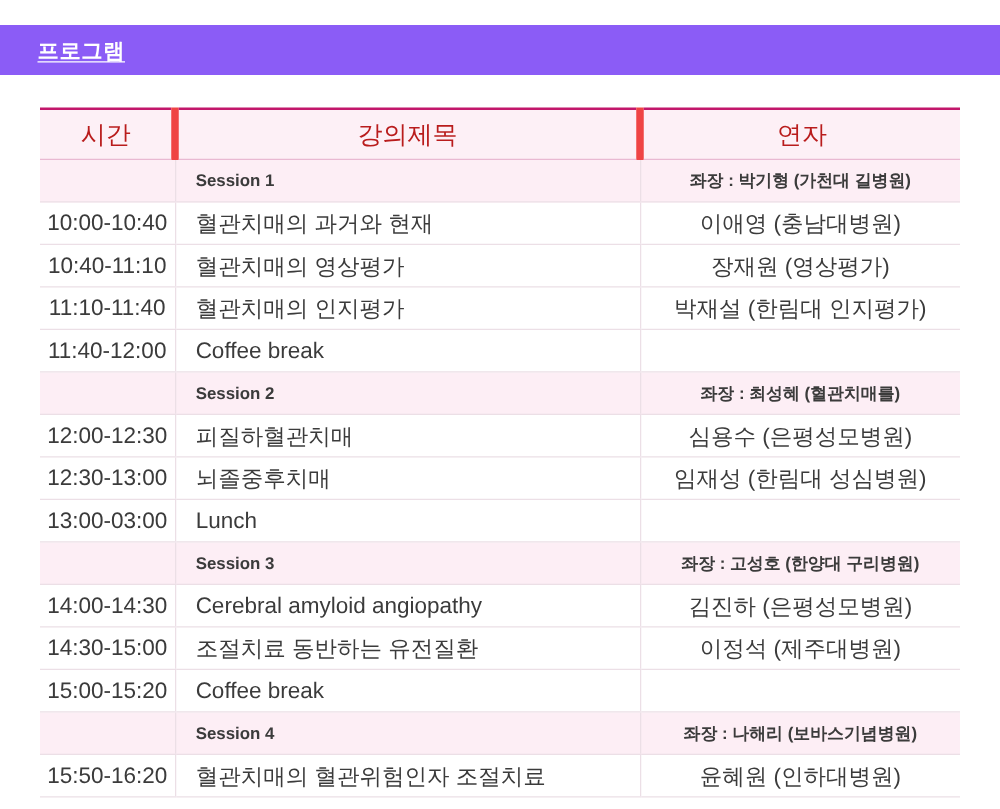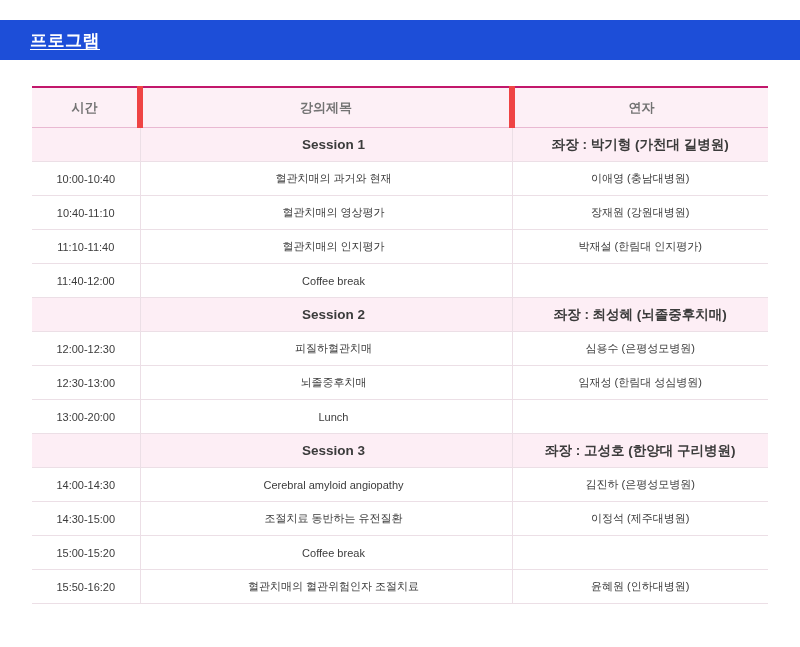--- a/index.html
+++ b/index.html
@@ -18,21 +18,21 @@
     position: relative;
     width: 800px;
     height: 647px;
   }
   .header-bar {
     position: absolute;
     left: 0;
     top: 20px;
     width: 800px;
     height: 40px;
-    background: #1d4ed8;
+    background: #8b5cf6;
     display: flex;
     align-items: center;
   }
   .header-title {
     color: #ffffff;
     font-size: 17px;
     font-weight: bold;
     letter-spacing: 0.5px;
     padding-left: 30px;
     text-decoration: underline;
@@ -48,44 +48,44 @@
     border-collapse: collapse;
     width: 736px;
     table-layout: fixed;
   }
   table.program col.c-time  { width: 108px; }
   table.program col.c-title { width: 372px; }
   table.program col.c-spk   { width: 256px; }
 
   table.program thead th {
     background: #fdf0f6;
-    color: #737373;
-    font-size: 13px;
-    font-weight: bold;
+    color: #b91c1c;
+    font-size: 20px;
+    font-weight: normal;
     height: 37px;
     border-top: 2px solid #c2176b;
     border-bottom: 1px solid #e9b9d2;
     text-align: center;
     vertical-align: middle;
   }
   table.program td {
     height: 31px;
-    font-size: 11px;
+    font-size: 18px;
     border-bottom: 1px solid #ecdfe6;
     vertical-align: middle;
     color: #3b3b3b;
   }
   td.time {
     text-align: center;
     font-size: 13px;
     color: #3b3b3b;
   }
   td.title {
     padding-left: 16px;
-    text-align: center;
+    text-align: left;
   }
   td.speaker {
     text-align: center;
   }
   tr.session td {
     background: #fdeef5;
     font-weight: bold;
     color: #3b3b3b;
   }
   tr.session td.title {
@@ -134,49 +134,49 @@
             <td class="speaker vsep-left">좌장 : 박기형 (가천대 길병원)</td>
           </tr>
           <tr>
             <td class="time">10:00-10:40</td>
             <td class="title vsep-left">혈관치매의 과거와 현재</td>
             <td class="speaker vsep-left">이애영 (충남대병원)</td>
           </tr>
           <tr>
             <td class="time">10:40-11:10</td>
             <td class="title vsep-left">혈관치매의 영상평가</td>
-            <td class="speaker vsep-left">장재원 (강원대병원)</td>
+            <td class="speaker vsep-left">장재원 (영상평가)</td>
           </tr>
           <tr>
             <td class="time">11:10-11:40</td>
             <td class="title vsep-left">혈관치매의 인지평가</td>
             <td class="speaker vsep-left">박재설 (한림대 인지평가)</td>
           </tr>
           <tr>
             <td class="time">11:40-12:00</td>
             <td class="title vsep-left">Coffee break</td>
             <td class="speaker vsep-left"></td>
           </tr>
           <tr class="session">
             <td class="time"></td>
             <td class="title vsep-left">Session 2</td>
-            <td class="speaker vsep-left">좌장 : 최성혜 (뇌졸중후치매)</td>
+            <td class="speaker vsep-left">좌장 : 최성혜 (혈관치매를)</td>
           </tr>
           <tr>
             <td class="time">12:00-12:30</td>
             <td class="title vsep-left">피질하혈관치매</td>
             <td class="speaker vsep-left">심용수 (은평성모병원)</td>
           </tr>
           <tr>
             <td class="time">12:30-13:00</td>
             <td class="title vsep-left">뇌졸중후치매</td>
             <td class="speaker vsep-left">임재성 (한림대 성심병원)</td>
           </tr>
           <tr>
-            <td class="time">13:00-20:00</td>
+            <td class="time">13:00-03:00</td>
             <td class="title vsep-left">Lunch</td>
             <td class="speaker vsep-left"></td>
           </tr>
           <tr class="session">
             <td class="time"></td>
             <td class="title vsep-left">Session 3</td>
             <td class="speaker vsep-left">좌장 : 고성호 (한양대 구리병원)</td>
           </tr>
           <tr>
             <td class="time">14:00-14:30</td>
@@ -185,20 +185,25 @@
           </tr>
           <tr>
             <td class="time">14:30-15:00</td>
             <td class="title vsep-left">조절치료 동반하는 유전질환</td>
             <td class="speaker vsep-left">이정석 (제주대병원)</td>
           </tr>
           <tr>
             <td class="time">15:00-15:20</td>
             <td class="title vsep-left">Coffee break</td>
             <td class="speaker vsep-left"></td>
+          </tr>
+          <tr class="session">
+            <td class="time"></td>
+            <td class="title vsep-left">Session 4</td>
+            <td class="speaker vsep-left">좌장 : 나해리 (보바스기념병원)</td>
           </tr>
           <tr class=" last">
             <td class="time">15:50-16:20</td>
             <td class="title vsep-left">혈관치매의 혈관위험인자 조절치료</td>
             <td class="speaker vsep-left">윤혜원 (인하대병원)</td>
           </tr>
         </tbody>
     </table>
   </div>
 

